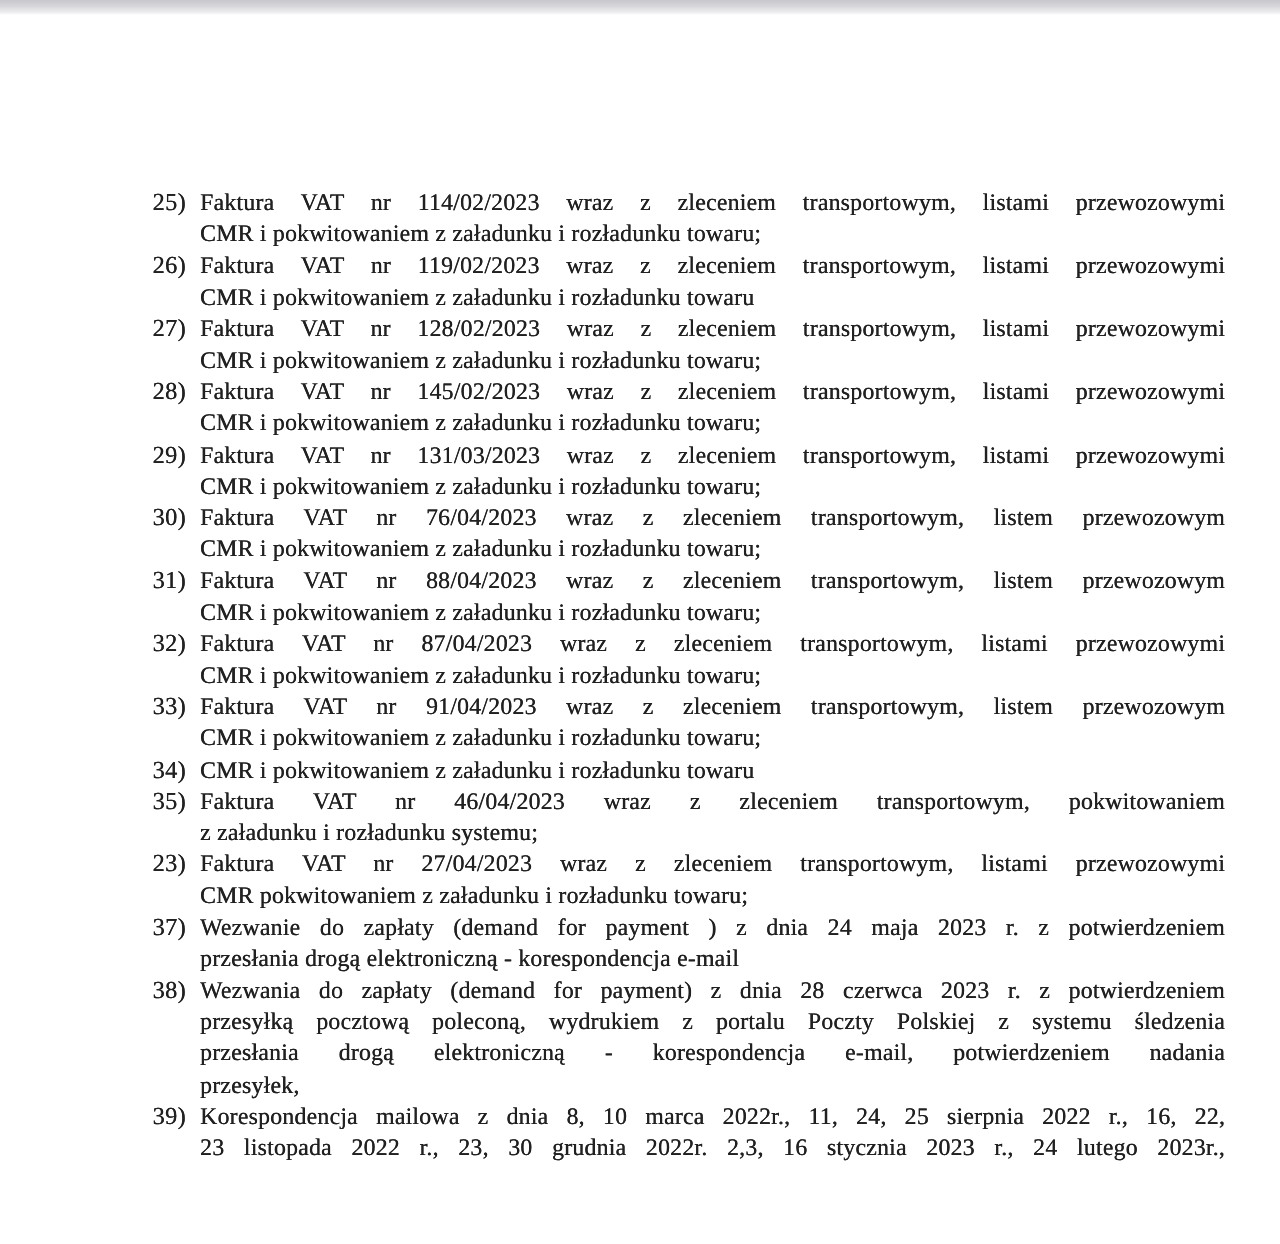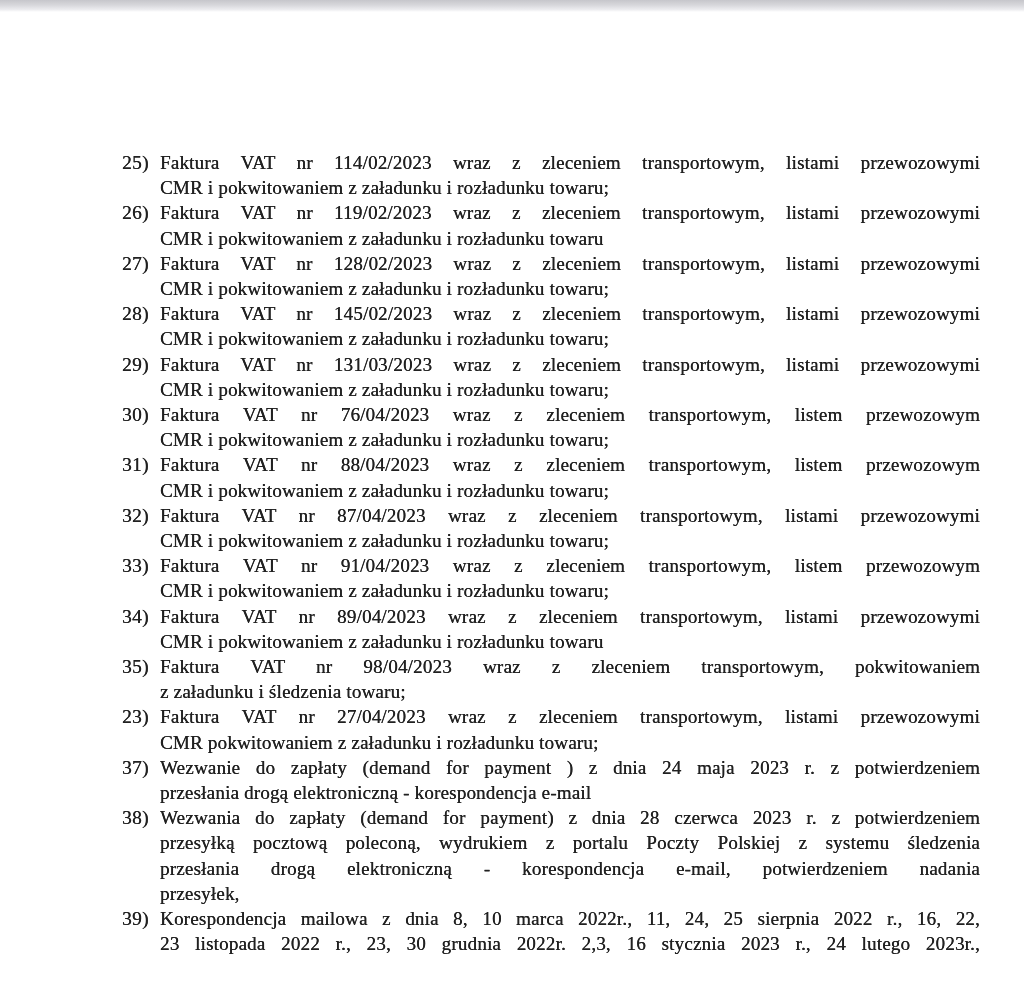--- a/index.html
+++ b/index.html
@@ -140,30 +140,29 @@
       <span class="num">33)</span>
       <span class="txt">
         <span class="line">Faktura VAT nr 91/04/2023 wraz z zleceniem transportowym, listem przewozowym</span>
         <span class="line last">CMR i pokwitowaniem z załadunku i rozładunku towaru;</span>
       </span>
     </div>
 
     <div class="item">
       <span class="num">34)</span>
       <span class="txt">
-        <span class="line">Faktura VAT nr 89/04/2023 wraz z zleceniem transportowym, listami przewozowymi</span>
         <span class="line last">CMR i pokwitowaniem z załadunku i rozładunku towaru</span>
       </span>
     </div>
 
     <div class="item">
       <span class="num">35)</span>
       <span class="txt">
-        <span class="line">Faktura VAT nr 98/04/2023 wraz z zleceniem transportowym, pokwitowaniem</span>
-        <span class="line last">z załadunku i śledzenia towaru;</span>
+        <span class="line">Faktura VAT nr 46/04/2023 wraz z zleceniem transportowym, pokwitowaniem</span>
+        <span class="line last">z załadunku i rozładunku systemu;</span>
       </span>
     </div>
 
     <div class="item">
       <span class="num">23)</span>
       <span class="txt">
         <span class="line">Faktura VAT nr 27/04/2023 wraz z zleceniem transportowym, listami przewozowymi</span>
         <span class="line last">CMR pokwitowaniem z załadunku i rozładunku towaru;</span>
       </span>
     </div>

